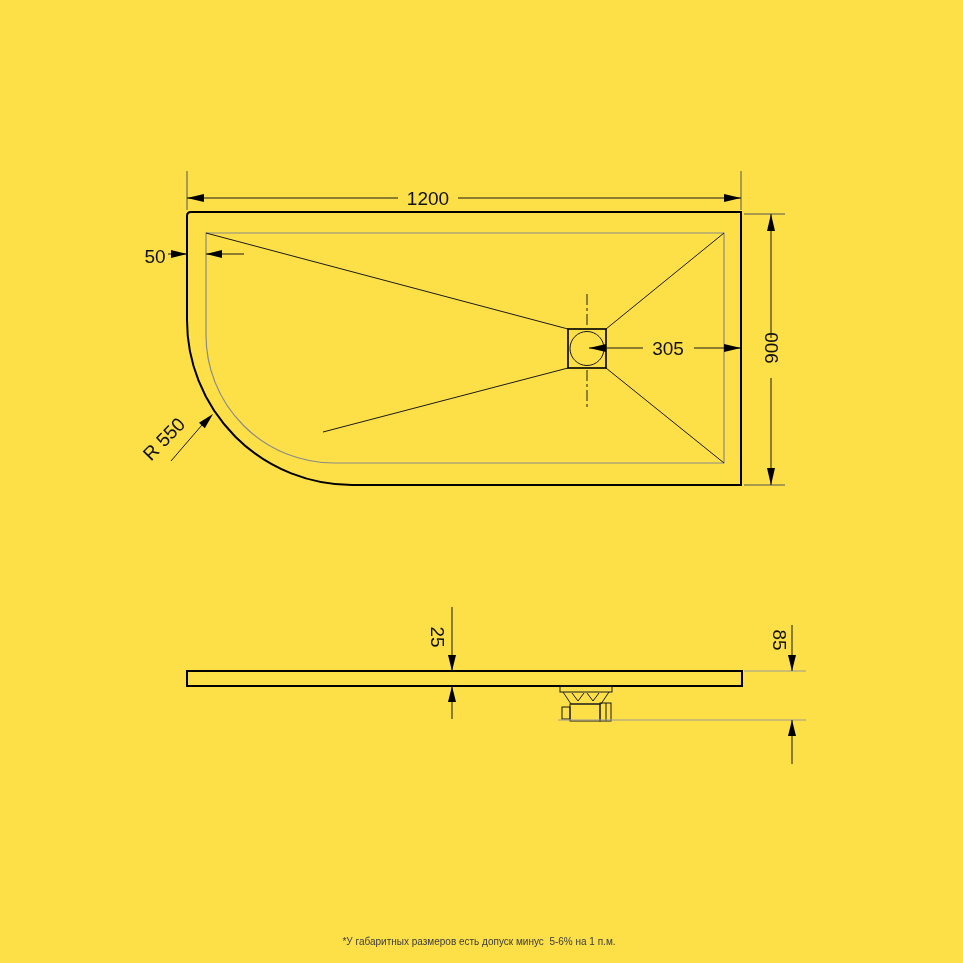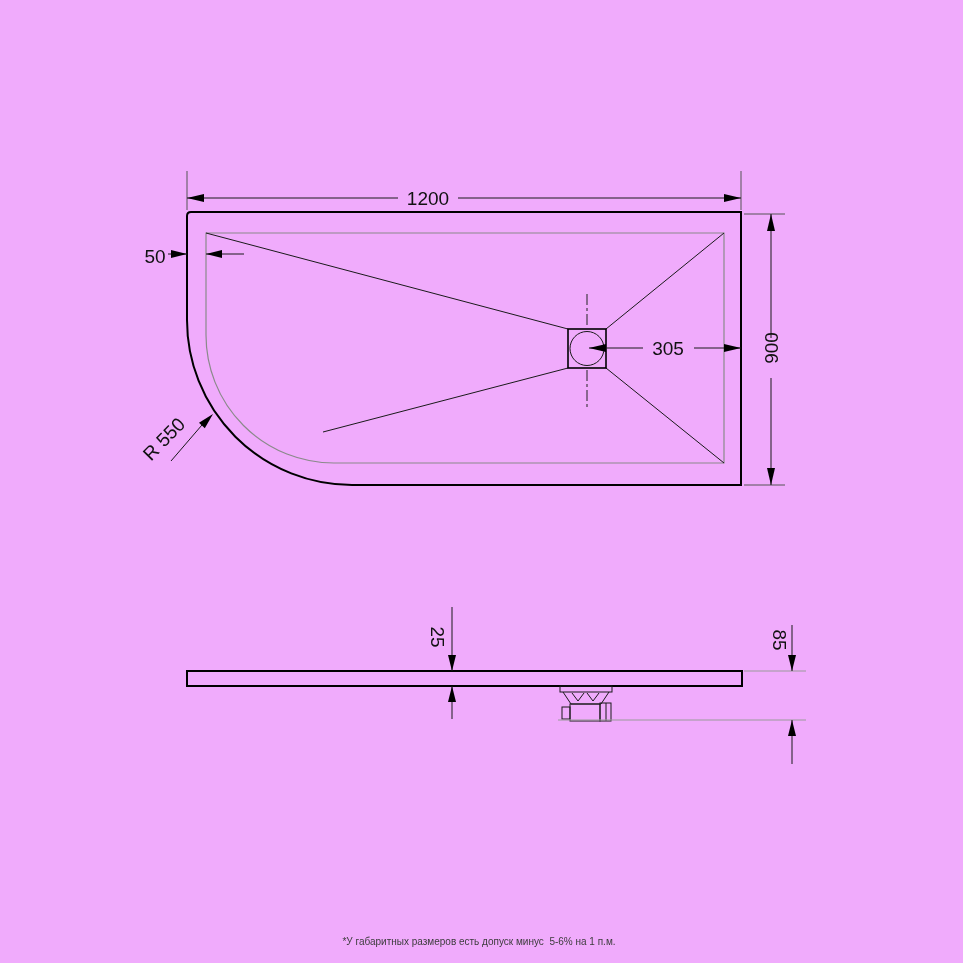--- a/index.html
+++ b/index.html
@@ -4,21 +4,21 @@
 <style>
   html, body {
     margin: 0;
     padding: 0;
     background: #ffffff;
   }
   .sheet {
     position: relative;
     width: 963px;
     height: 963px;
-    background: #f0abfc;
+    background: #fde047;
     font-family: "Liberation Sans", sans-serif;
   }
   svg text {
     font-family: "Liberation Sans", sans-serif;
     fill: #111111;
   }
   .dim-text {
     font-size: 19px;
   }
   .footnote-text {

